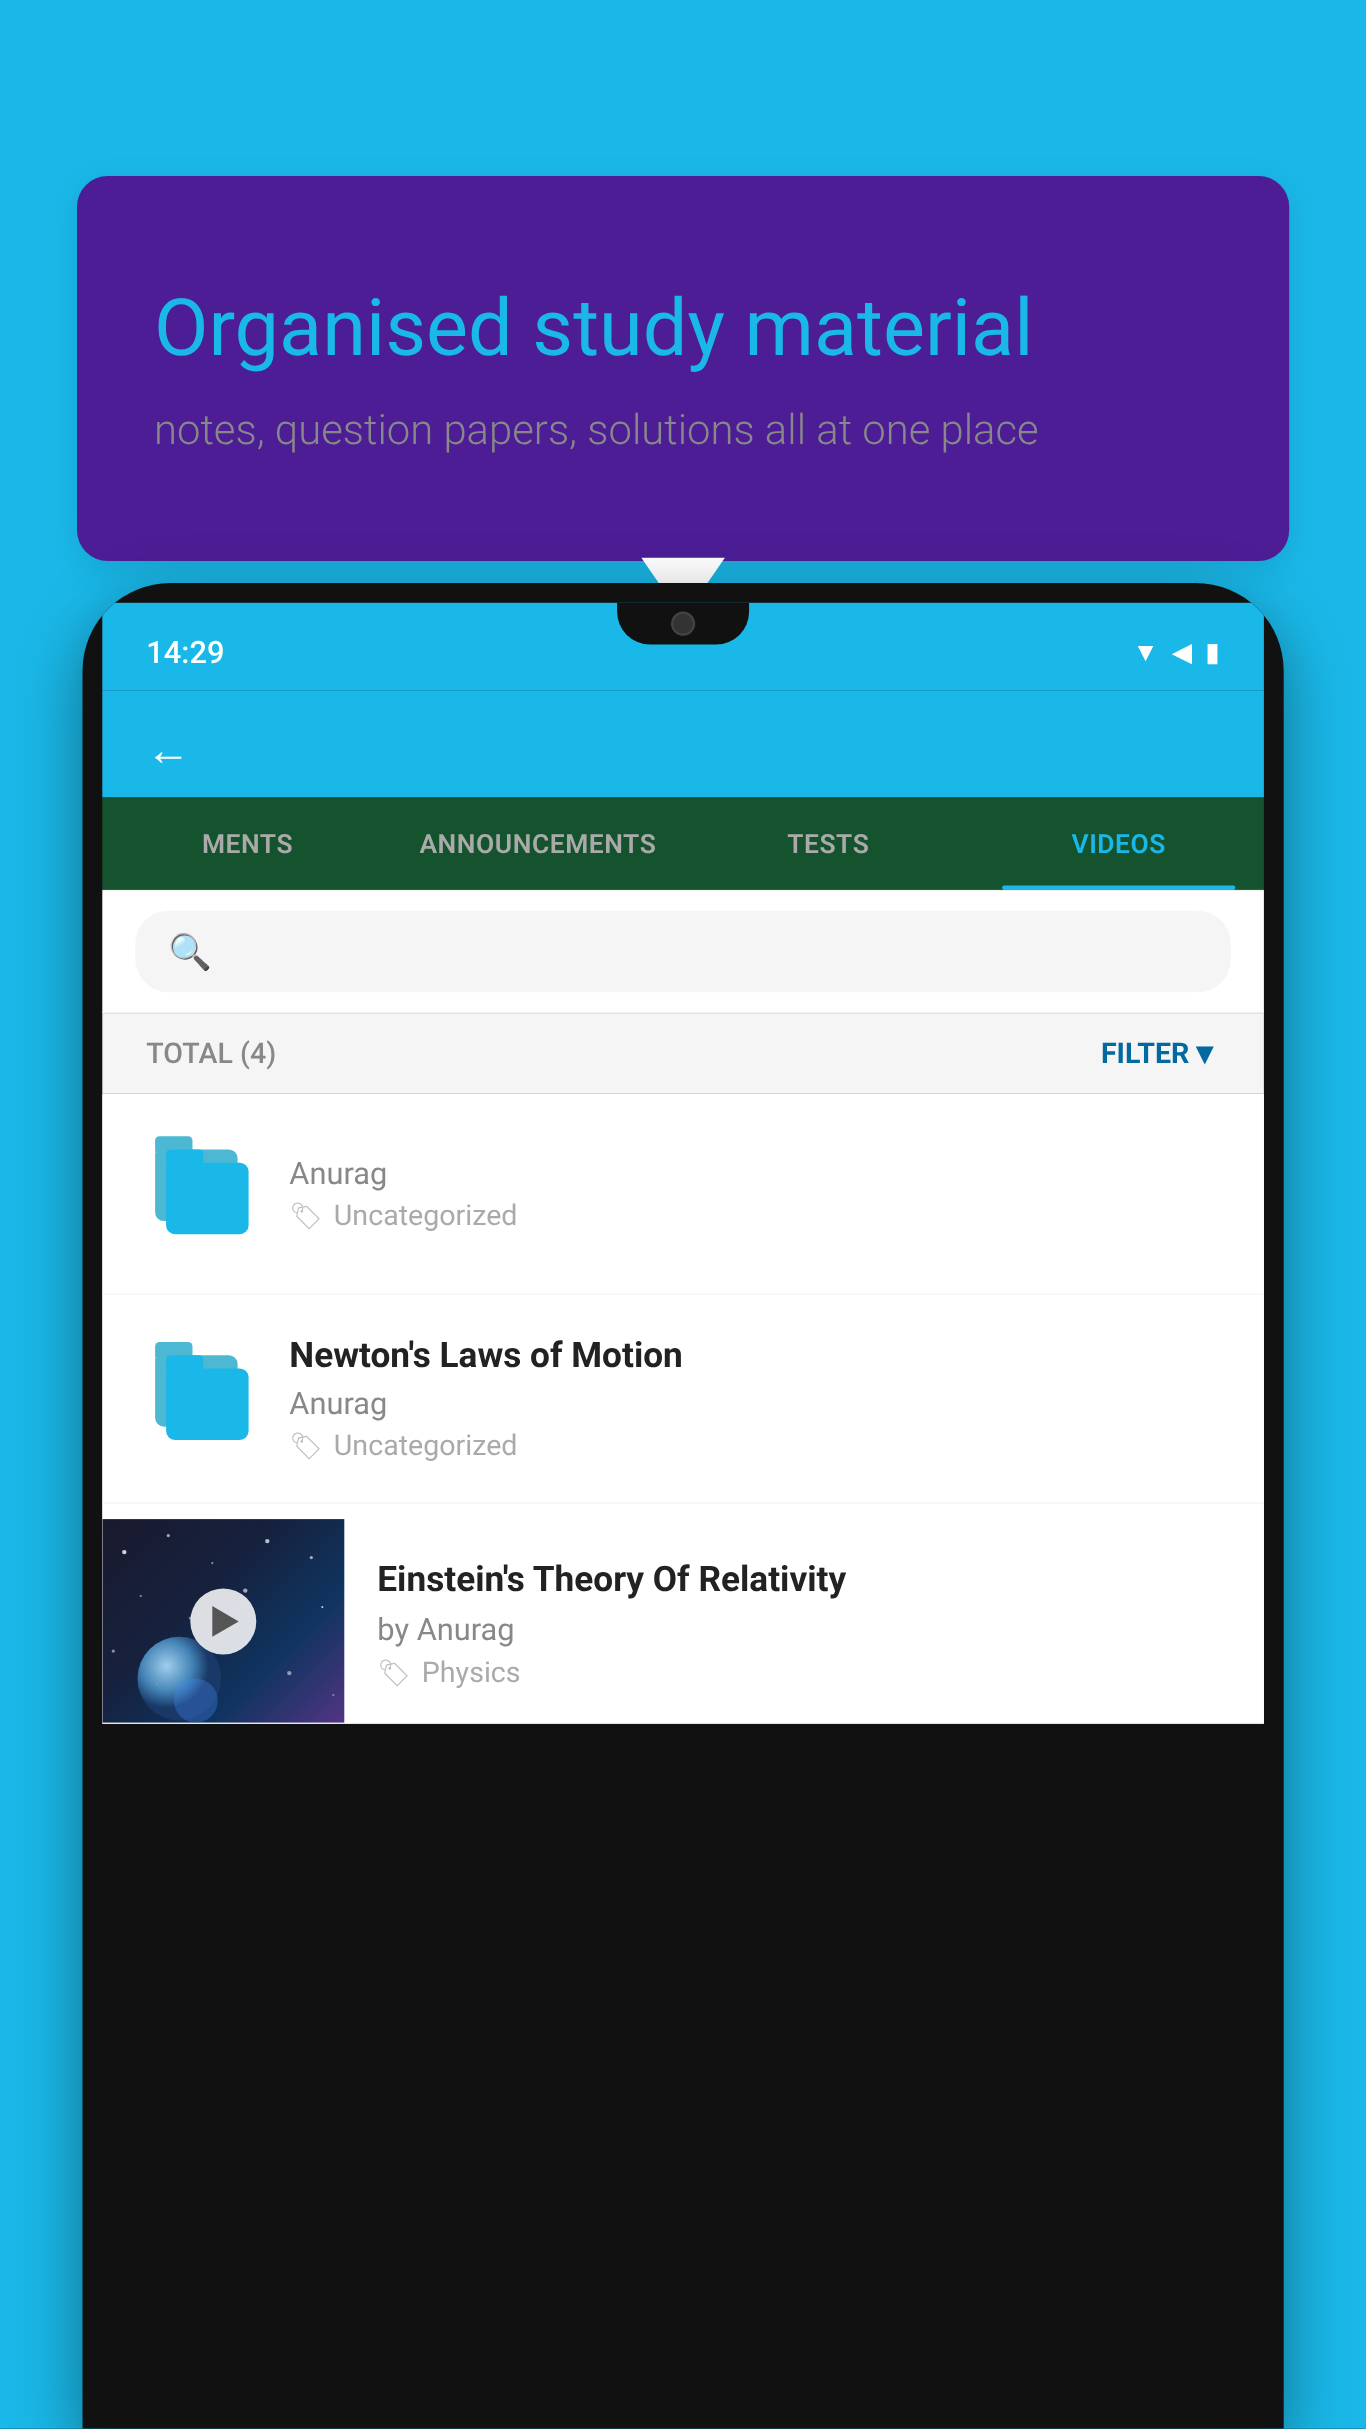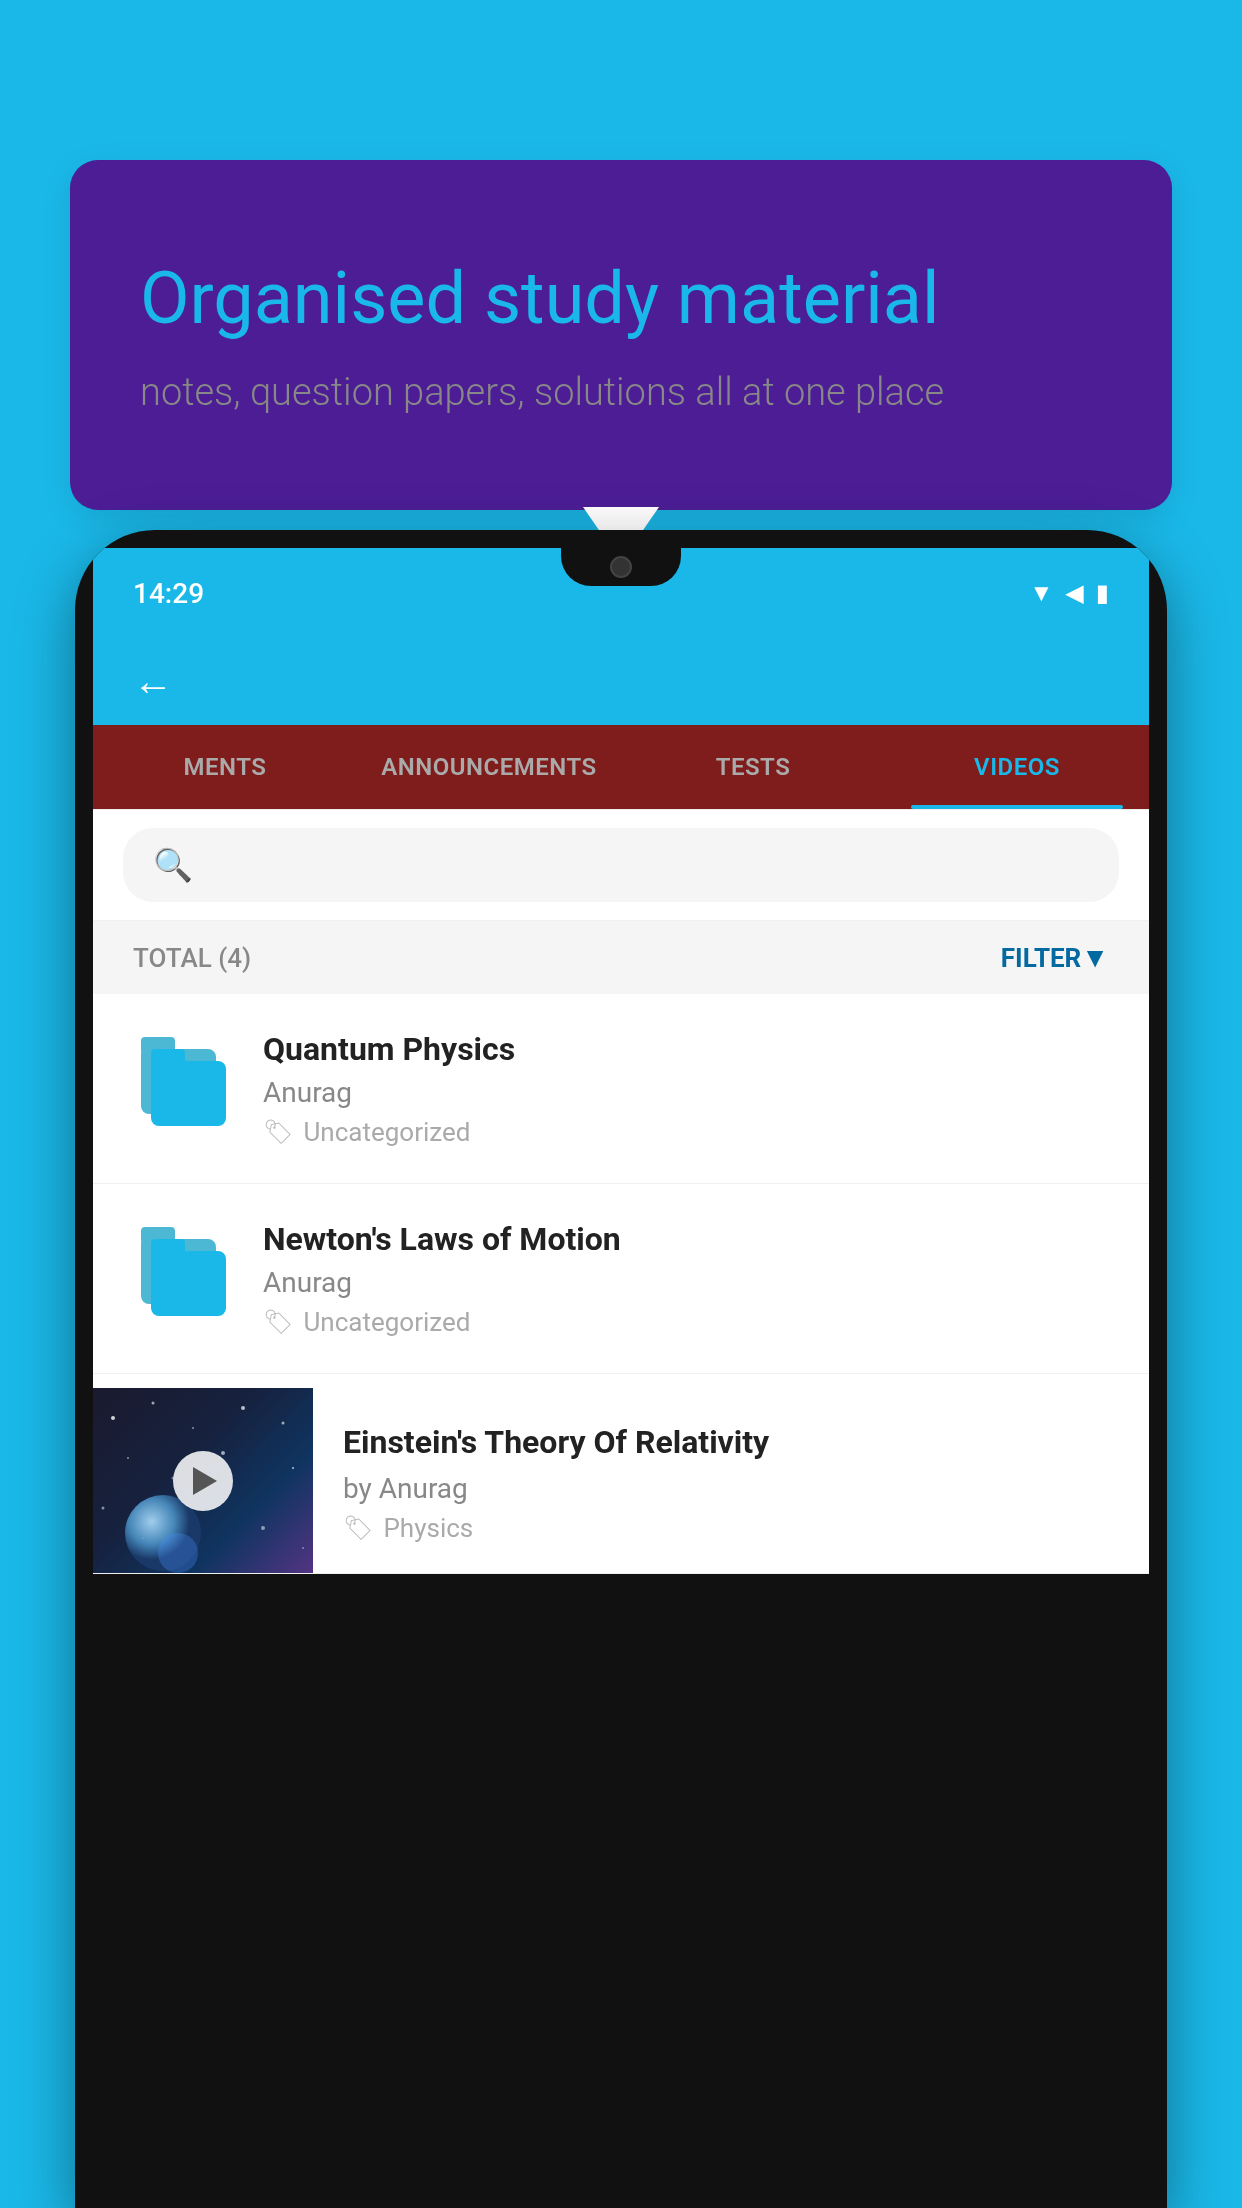--- a/index.html
+++ b/index.html
@@ -146,21 +146,21 @@
     }
 
     .header-subtitle {
       color: rgba(255,255,255,0.9);
       font-size: 26px;
       margin-top: 4px;
     }
 
     
     .tabs {
-      background: #7f1d1d;
+      background: #14532d;
       display: flex;
       border-bottom: 1px solid #eee;
       overflow-x: hidden;
     }
 
     .tab {
       flex: 1;
       text-align: center;
       padding: 28px 10px;
       font-size: 24px;
@@ -476,21 +476,20 @@
   <div class="content-area">
 
     <div class="video-item">
       <div class="video-thumb">
         <div class="folder-double">
           <div class="f1"></div>
           <div class="f2"></div>
         </div>
       </div>
       <div class="video-info">
-        <div class="video-title">Quantum Physics</div>
         <div class="video-author">Anurag</div>
         <div class="video-tag">
           <span class="tag-icon">🏷</span>
           <span>Uncategorized</span>
         </div>
       </div>
     </div>
 
     <div class="video-item">
       <div class="video-thumb">

